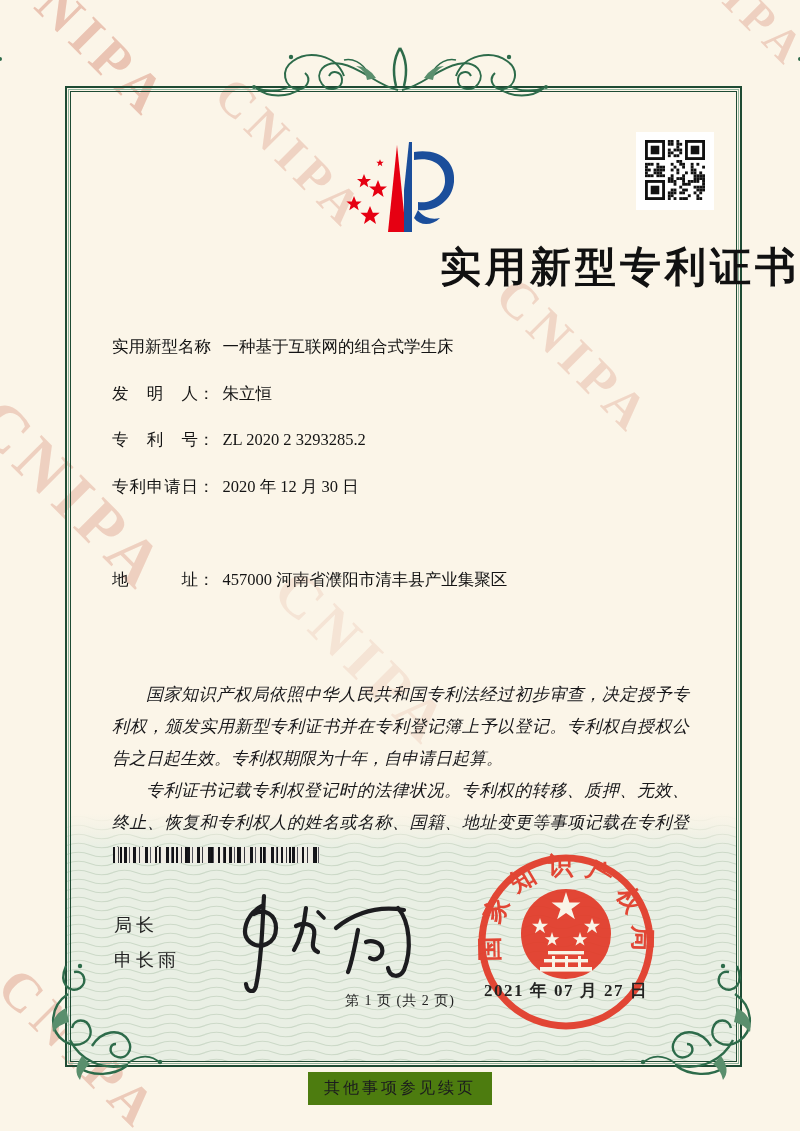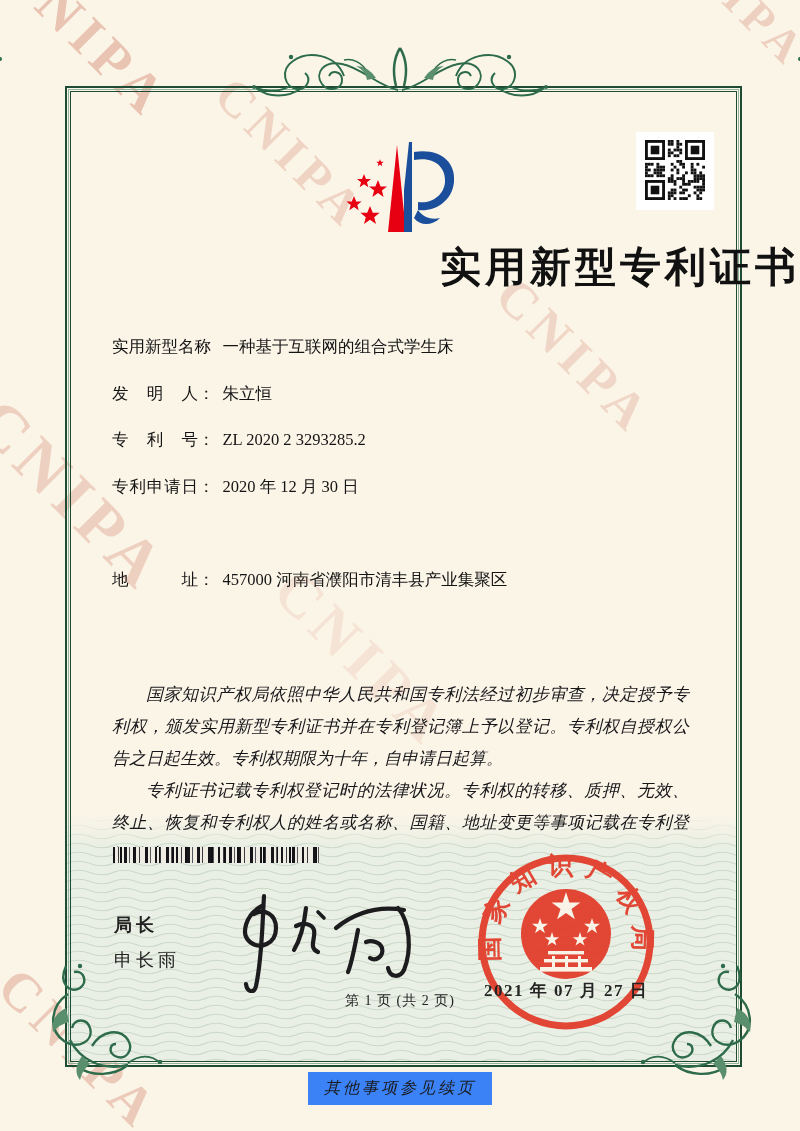--- a/index.html
+++ b/index.html
@@ -60,27 +60,27 @@
   .body-text p{ margin:0; text-indent:2em;}
   
   .barcode{
     position:absolute; left:113px; top:847px; width:207px; height:16px;
     background-color:#efece4;
     background-image:
       repeating-linear-gradient(90deg,#15151a 0 2px,rgba(0,0,0,0) 2px 5px,#3a3a40 5px 6px,rgba(0,0,0,0) 6px 11px,#15151a 11px 14px,rgba(0,0,0,0) 14px 16px,#55555c 16px 17px,rgba(0,0,0,0) 17px 21px),
       repeating-linear-gradient(90deg,rgba(0,0,0,0) 0 7px,#101014 7px 9px,rgba(0,0,0,0) 9px 13px);
   }
   
-  .sig-title{ position:absolute; left:114px; top:913px; font-family:"Liberation Sans",sans-serif; font-size:18px; letter-spacing:4px; color:#222; font-weight:700;}
+  .sig-title{ position:absolute; left:114px; top:913px; font-family:"Liberation Sans",sans-serif; font-size:18px; letter-spacing:4px; color:#222; font-weight:400;}
   .sig-name{ position:absolute; left:114px; top:948px; font-family:"Liberation Sans",sans-serif; font-size:18px; letter-spacing:4px; color:#222; font-weight:500;}
   
   .pageno{ position:absolute; left:0; top:992px; width:800px; text-align:center; font-size:14px; color:#222; letter-spacing:1px;}
   .contnote{
     position:absolute; left:400px; top:1072px; transform:translateX(-50%);
-    background:#3b82f6; padding:6px 16px; font-size:16px; font-style:italic;
+    background:#4d7c0f; padding:6px 16px; font-size:16px; 
     color:#1b1b1e; letter-spacing:3px; white-space:nowrap;
   }
   svg{ display:block;}
   .abs{ position:absolute;}
 </style>
 </head>
 <body>
 
 <div class="page">
 

